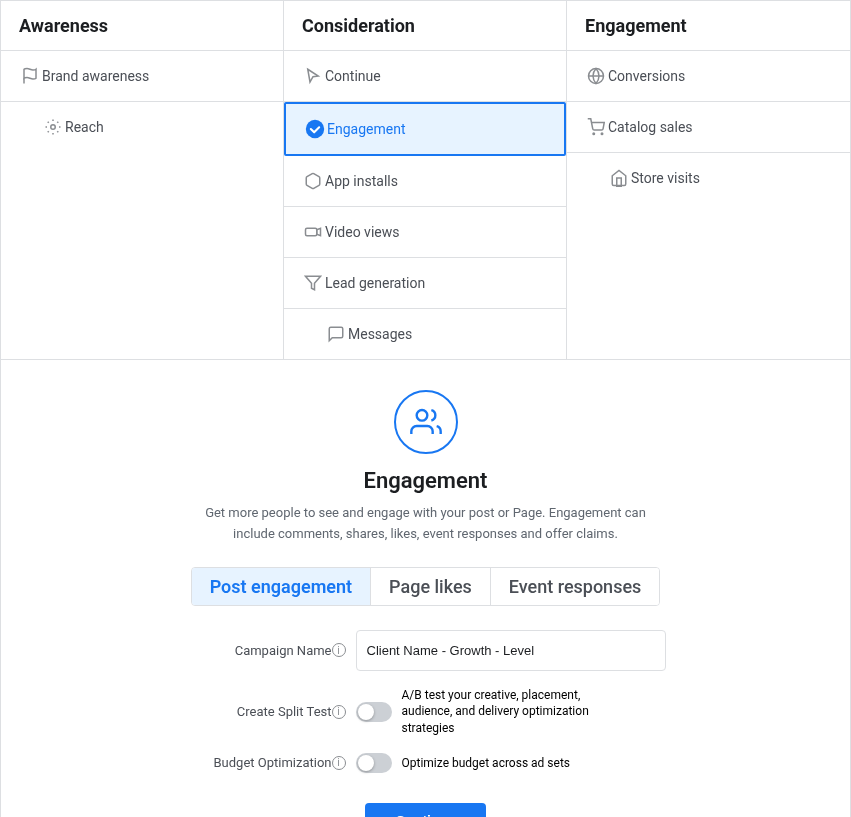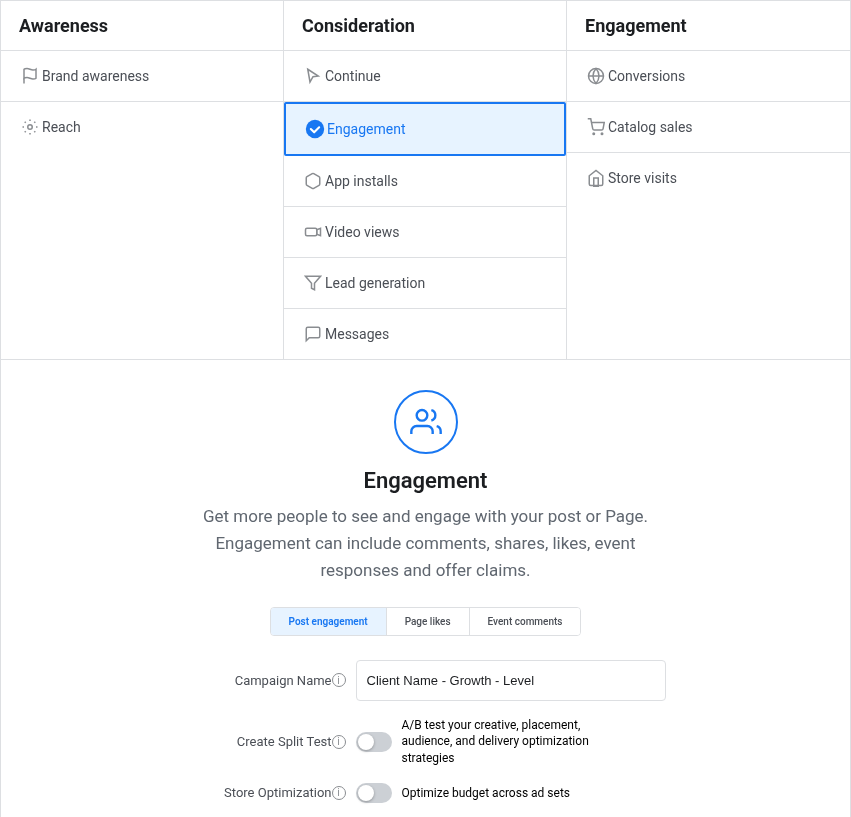--- a/index.html
+++ b/index.html
@@ -41,20 +41,21 @@
       padding: 14px 18px;
       border-bottom: 1px solid #dddfe2;
       cursor: pointer;
       color: #4b4f56;
       font-size: 14px;
       gap: 1px;
       transition: background 0.1s;
     }
     .objective-item:last-child {
       border-bottom: none;
+      margin-left: 23px;
     }
     .objective-item.selected {
       background: #e7f3ff;
       border: 2px solid #1877f2;
       border-radius: 2px;
       color: #1877f2;
     }
     .objective-item.selected .item-icon {
       color: #1877f2;
     }
@@ -90,38 +91,38 @@
       color: #1877f2;
       font-size: 26px;
     }
     .engagement-title {
       font-size: 22px;
       font-weight: 600;
       color: #1c1e21;
       margin-bottom: 10px;
     }
     .engagement-desc {
-      font-size: 17px;
+      font-size: 13px;
       color: #606770;
       text-align: center;
       max-width: 460px;
       line-height: 1.6;
       margin-bottom: 22px;
     }
     
     .sub-tabs {
       display: flex;
       border: 1px solid #dddfe2;
       border-radius: 4px;
       overflow: hidden;
       margin-bottom: 24px;
     }
     .sub-tab {
       padding: 8px 18px;
-      font-size: 10px;
+      font-size: 18px;
       color: #4b4f56;
       cursor: pointer;
       background: #fff;
       border-right: 1px solid #dddfe2;
       font-weight: 500;
     }
     .sub-tab:last-child { border-right: none; }
     .sub-tab.active {
       background: #e7f3ff;
       color: #1877f2;
@@ -347,21 +348,21 @@
         <path d="M23 21v-2a4 4 0 00-3-3.87"></path>
         <path d="M16 3.13a4 4 0 010 7.75"></path>
       </svg>
     </div>
     <div class="engagement-title">Engagement</div>
     <div class="engagement-desc">Get more people to see and engage with your post or Page. Engagement can include comments, shares, likes, event responses and offer claims.</div>
 
     <div class="sub-tabs">
       <div class="sub-tab active">Post engagement</div>
       <div class="sub-tab">Page likes</div>
-      <div class="sub-tab">Event comments</div>
+      <div class="sub-tab">Event responses</div>
     </div>
 
     <div class="form-section">
 
       <div class="form-row">
         <div class="form-label">
           <span>Campaign Name</span>
           <span class="info-icon">i</span>
         </div>
         <input class="form-input" type="text" value="Client Name - Growth - Level" style="">
@@ -374,21 +375,21 @@
         </div>
         <label class="toggle-switch">
 
           <span class="toggle-slider"></span>
         </label>
         <span class="toggle-note">A/B test your creative, placement, audience, and delivery optimization strategies</span>
       </div>
 
       <div class="form-row">
         <div class="form-label">
-          <span>Store Optimization</span>
+          <span>Budget Optimization</span>
           <span class="info-icon">i</span>
         </div>
         <label class="toggle-switch">
 
           <span class="toggle-slider"></span>
         </label>
         <span class="toggle-note">Optimize budget across ad sets</span>
       </div>
     </div>
 

